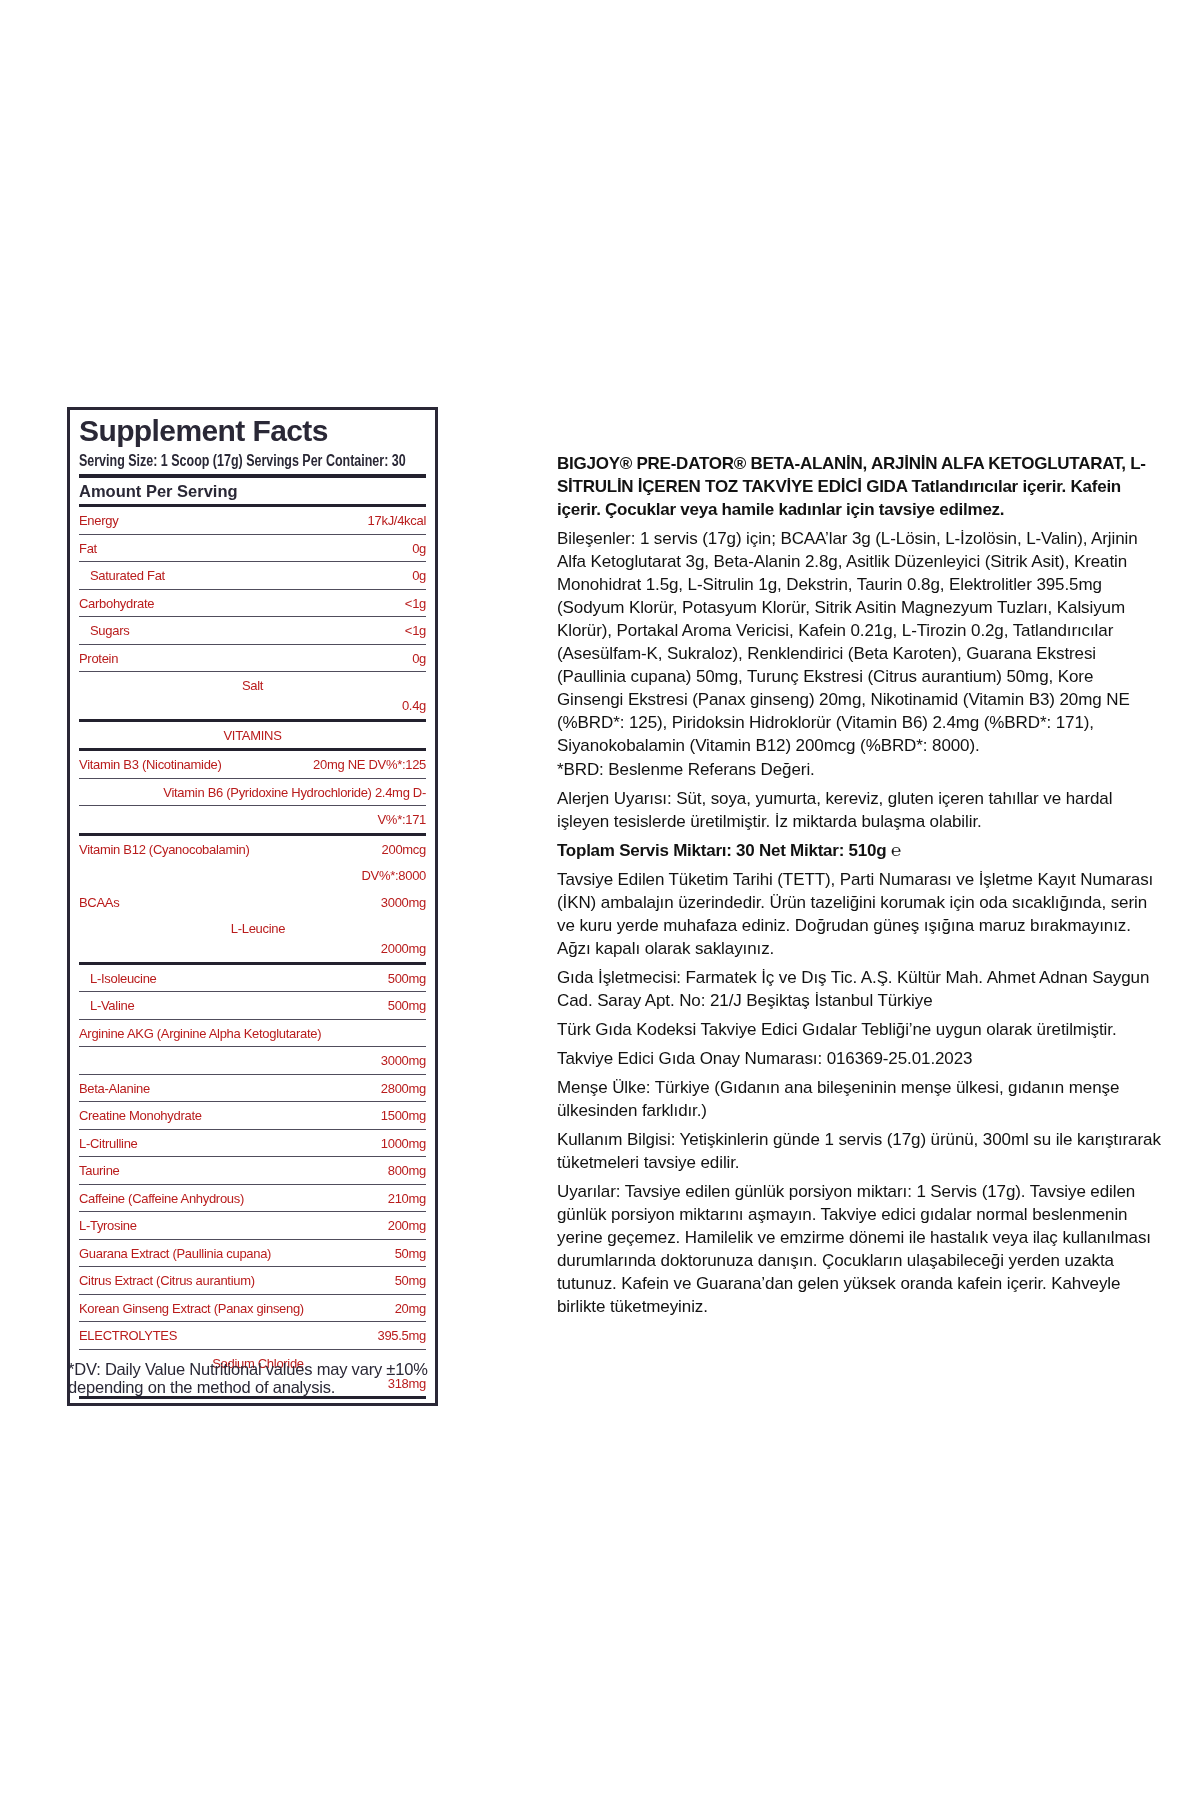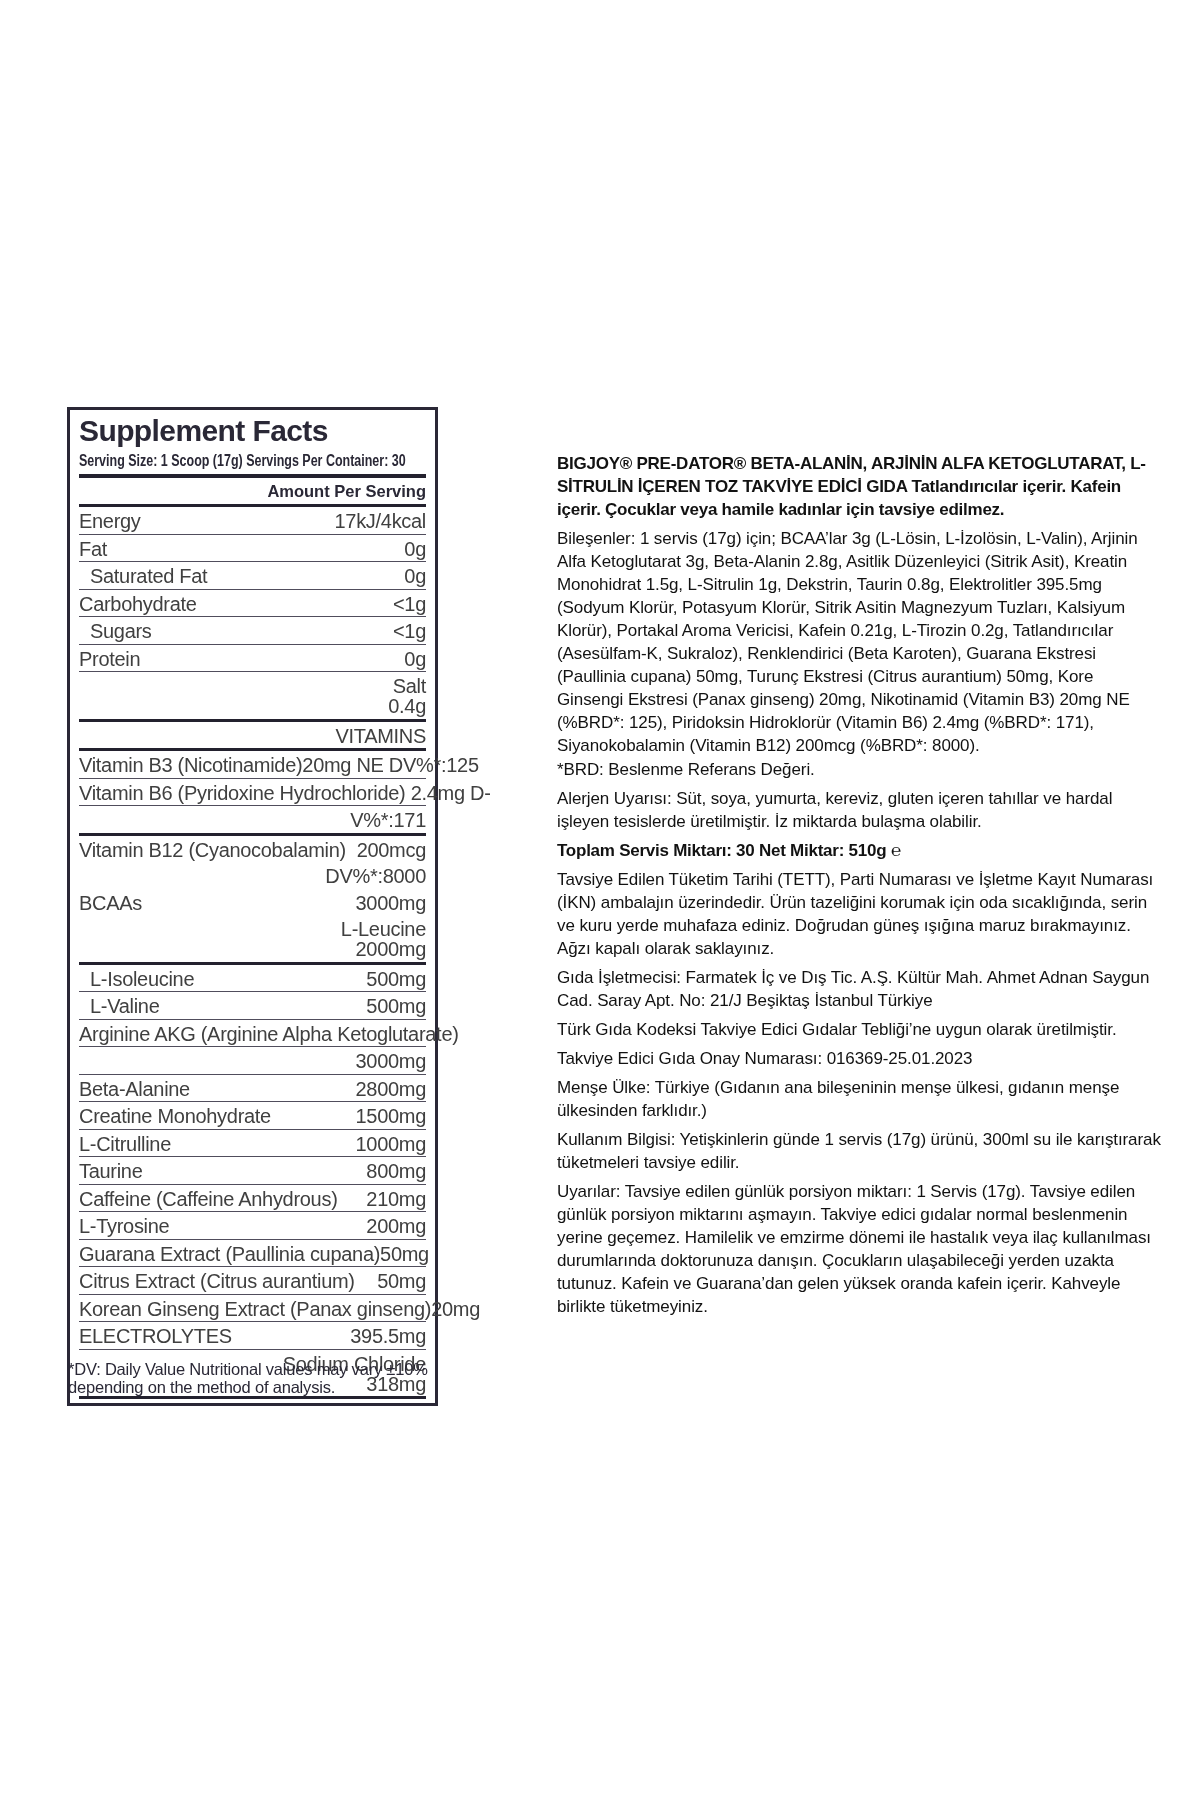--- a/index.html
+++ b/index.html
@@ -24,27 +24,27 @@
     font-size:30px;font-weight:700;letter-spacing:-0.6px;
     padding:3px 0 4px 0;line-height:32px;color:#2a2836;
   }
   .sf-serving{
     font-size:16px;font-weight:700;white-space:nowrap;
     transform:scaleX(0.78);transform-origin:0 50%;
     width:128%;line-height:19px;padding-bottom:4px;color:#2a2836;
   }
   .sf-rule{height:4px;background:#23212e;margin:0 0 1px 0;}
   .sf-amount{
-    text-align:right;font-size:16.5px;font-weight:700;
+    text-align:left;font-size:16.5px;font-weight:700;
     padding:3px 0 3px 0;border-bottom:3px solid #23212e;color:#2a2836;
   }
   .sf-row{
-    display:flex;justify-content:space-between;align-items:flex-end;
+    display:flex;justify-content:space-between;align-items:center;
     padding:4px 0 2.5px 0;line-height:20px;
-    font-size:20px;letter-spacing:-0.3px;white-space:nowrap;color:#404040;
+    font-size:13px;letter-spacing:-0.3px;white-space:nowrap;color:#b91c1c;
   }
   .sf-row.sep-thin{border-bottom:1.5px solid #504d5c;}
   .sf-row.sep-thick{border-bottom:3.5px solid #23212e;flex-direction:column;}
   .sf-row.indent .sf-label{padding-left:11px;}
   .sf-label{flex:0 1 auto;overflow:visible;}
   .sf-value{flex:0 0 auto;margin-left:auto;text-align:right;}
   
   .footnote{
     position:absolute;left:68px;top:1360px;width:382px;
     font-size:16.5px;line-height:18px;color:#2a2836;letter-spacing:-0.2px;

